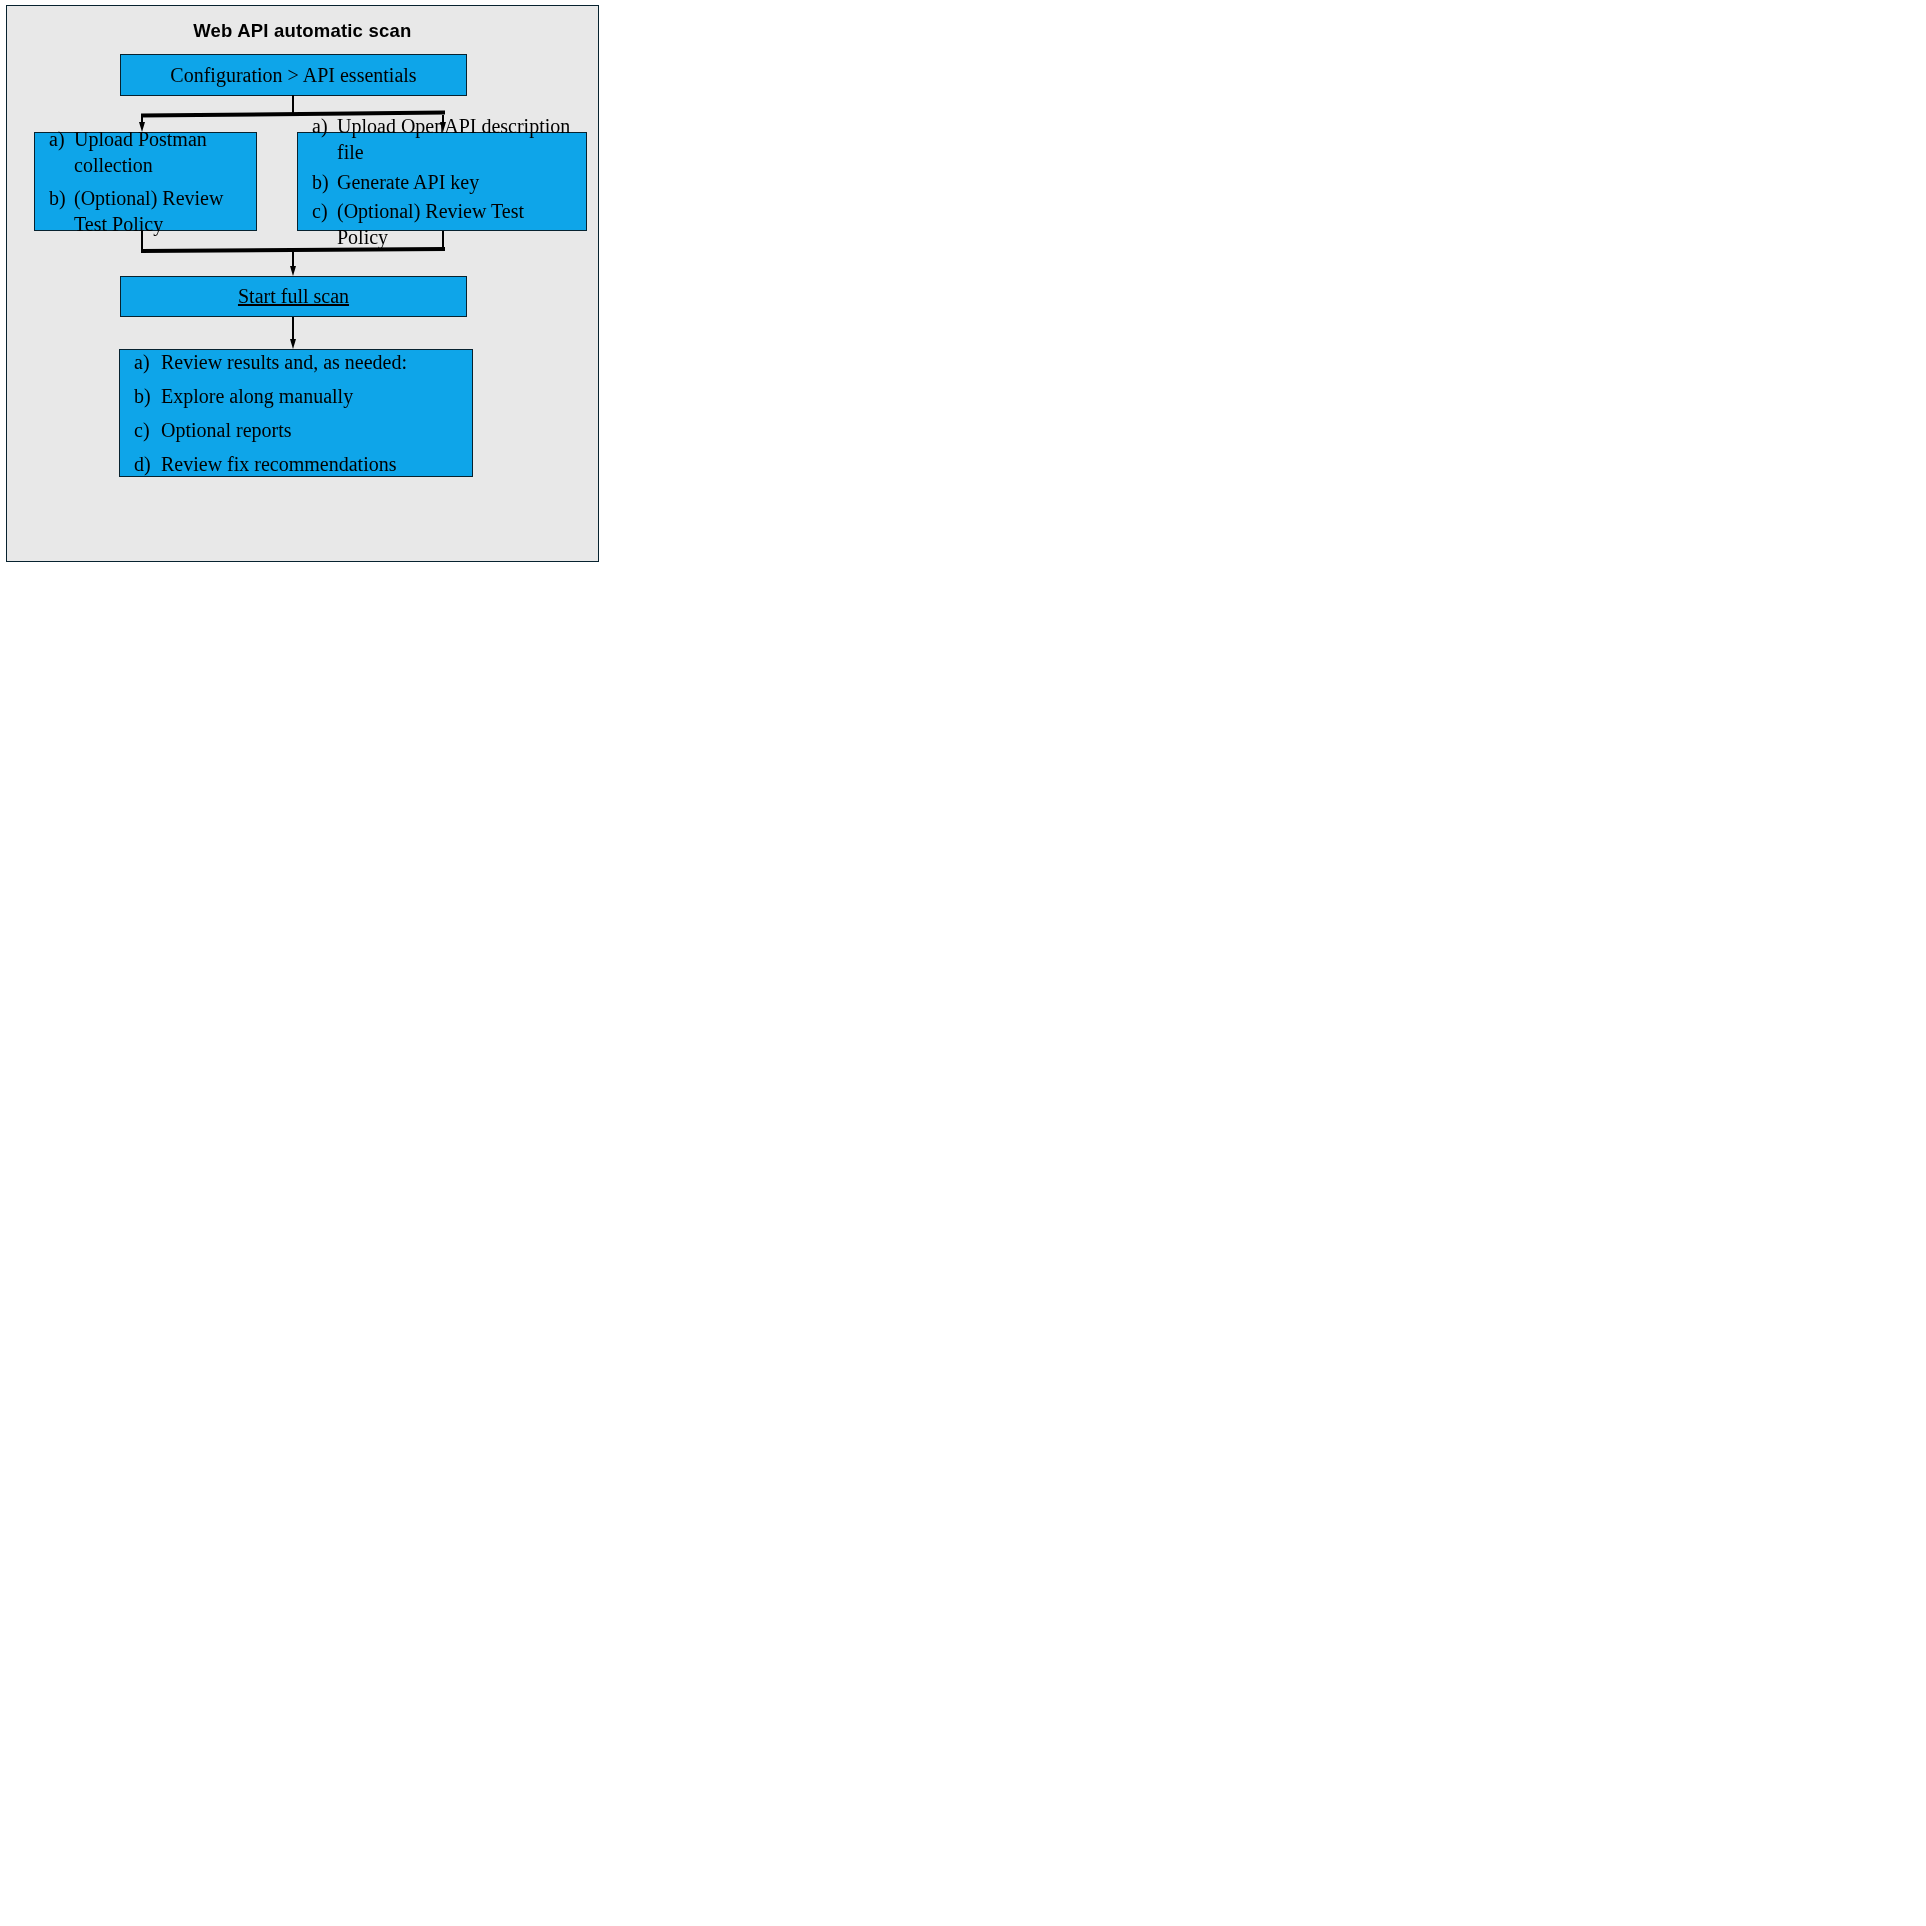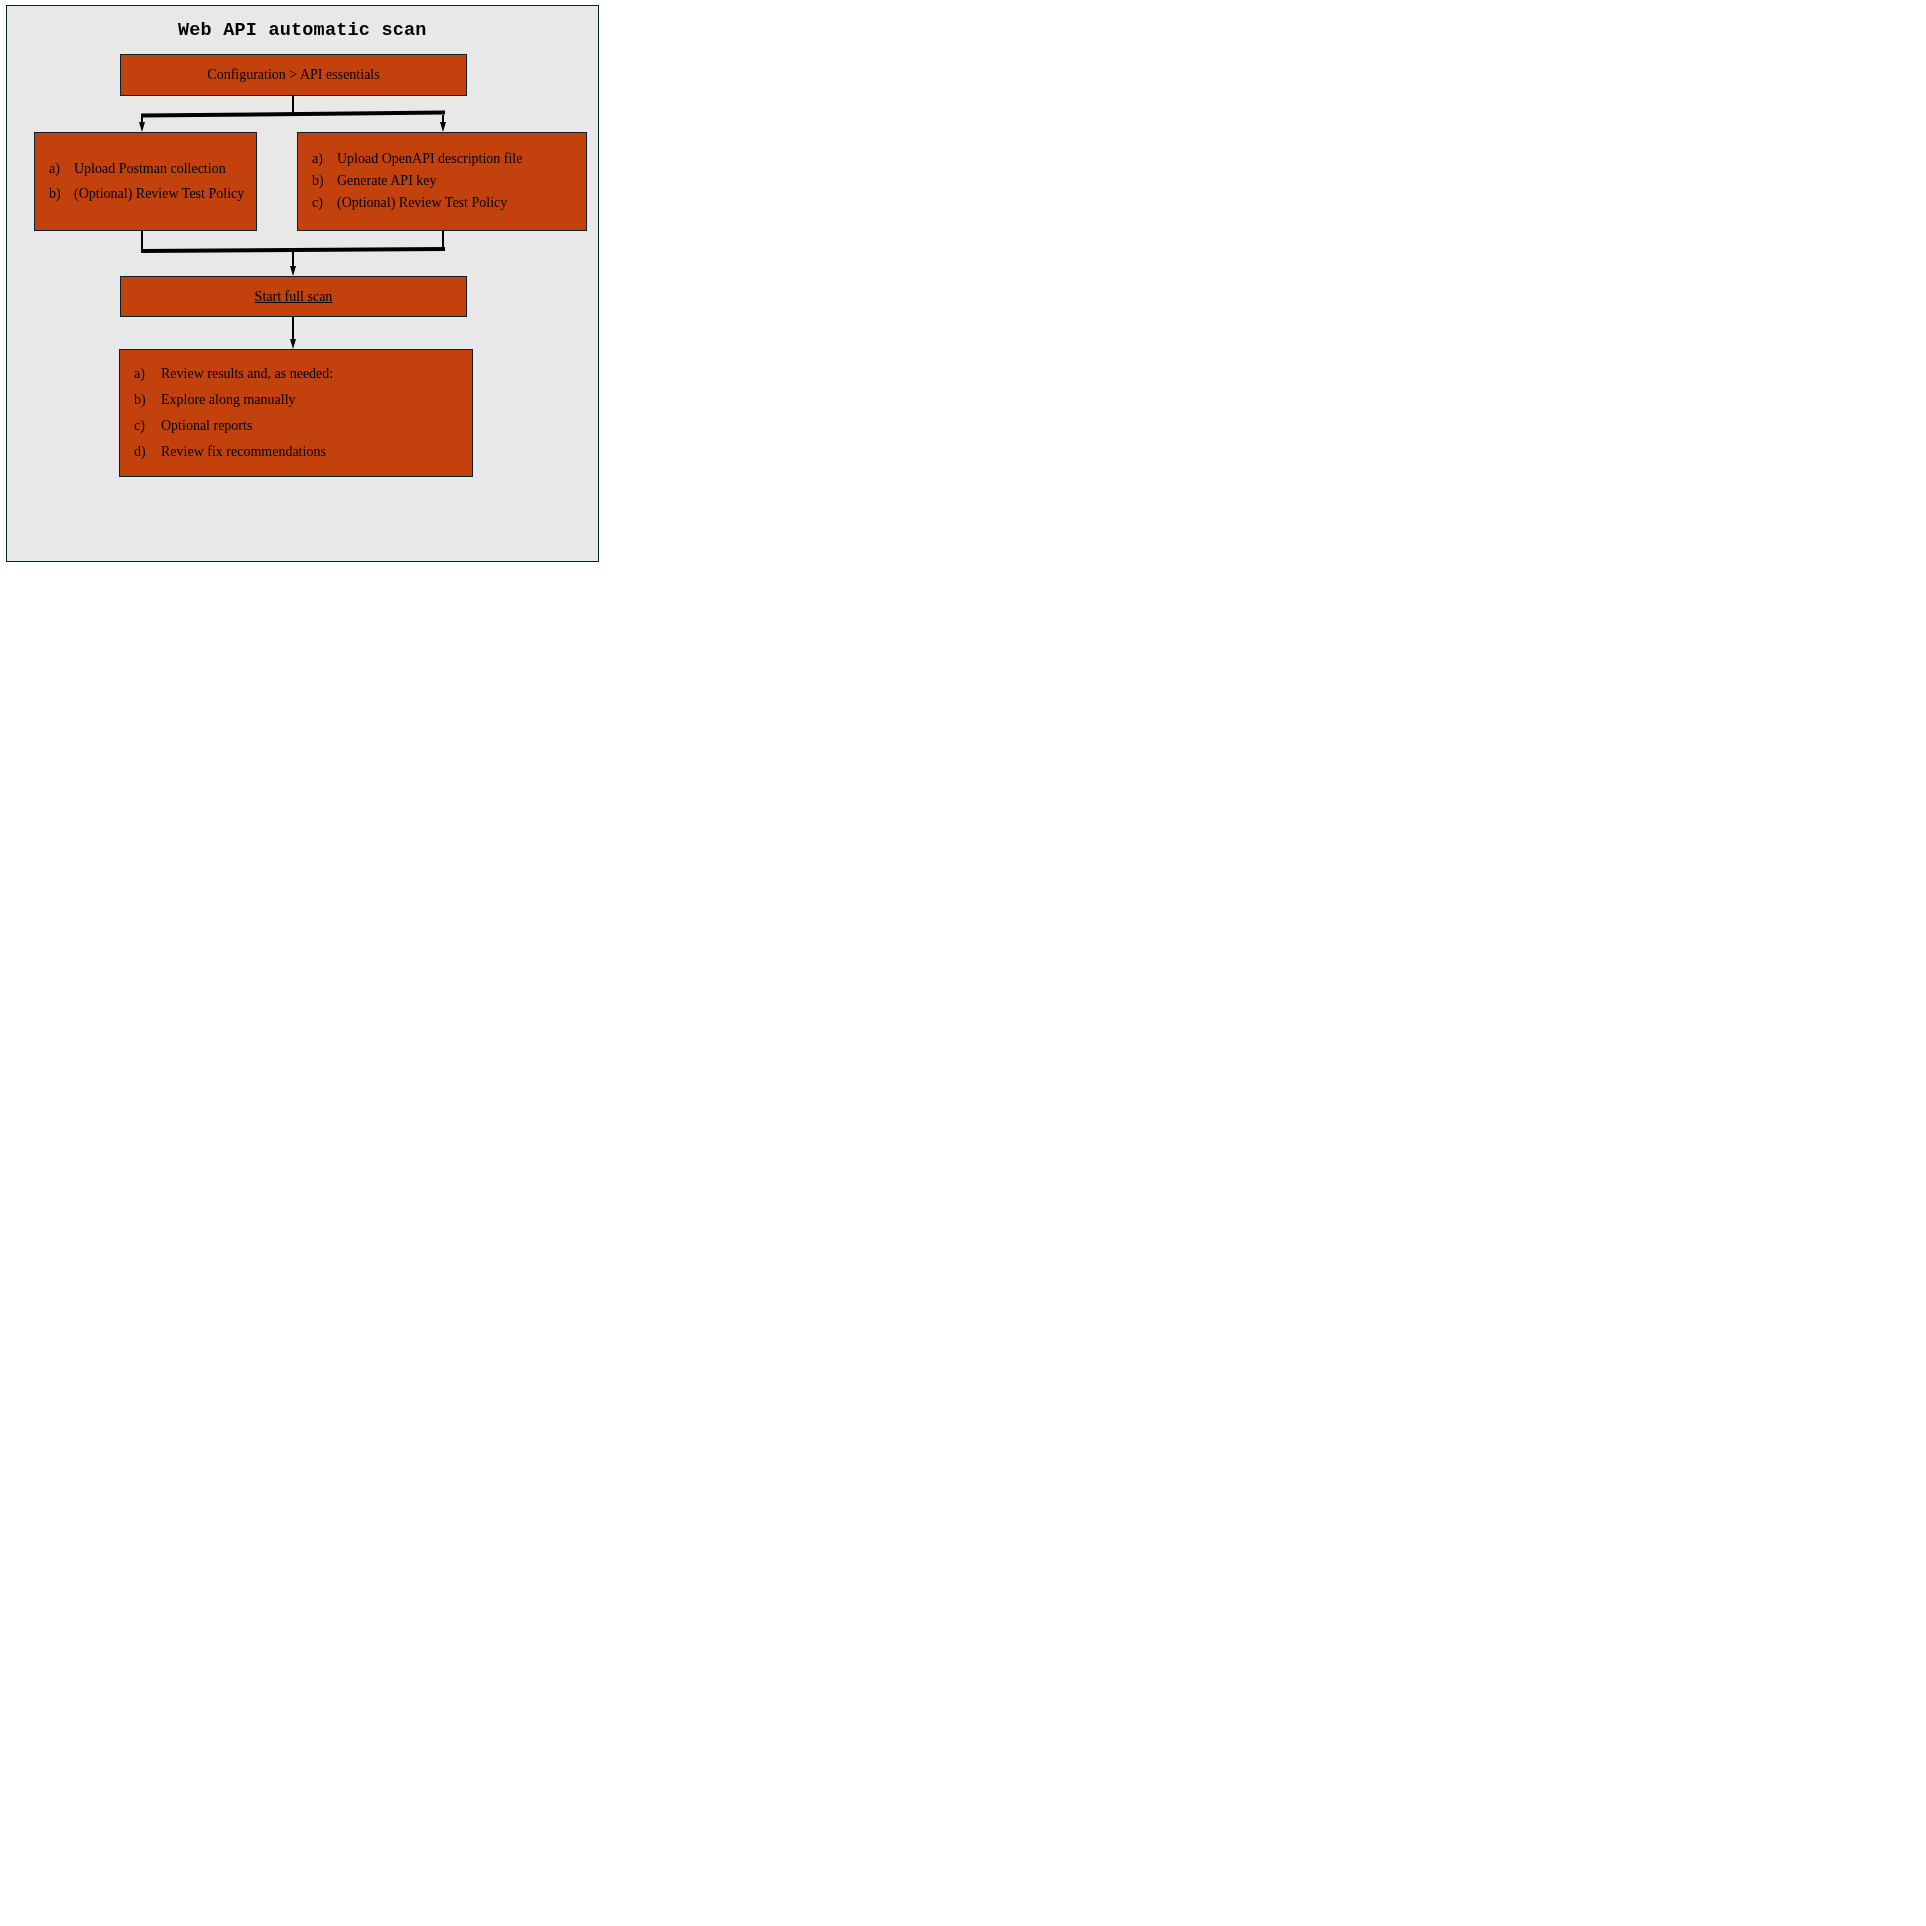--- a/index.html
+++ b/index.html
@@ -6,26 +6,26 @@
   .page {
     position:relative; width:605px; height:568px; background:#ffffff;
     font-family:"Liberation Serif", serif; color:#000;
   }
   .frame {
     position:absolute; left:5.8px; top:5.4px; width:593px; height:557px;
     background:#e8e8e8; border:1.9px solid #07222f; box-sizing:border-box;
   }
   .title {
     position:absolute; left:5.8px; top:20px; width:593px; text-align:center;
-    font-family:Liberation Mono, monospace; font-weight:bold; font-size:18.5px;
+    font-family:Liberation Sans, sans-serif; font-weight:bold; font-size:18.5px;
     letter-spacing:0.2px;
   }
   .box {
     position:absolute; box-sizing:border-box; border:1.5px solid #07222f;
-    background:#c2410c; font-size:14px;
+    background:#0ea5e9; font-size:20px;
   }
   .center-label { display:flex; align-items:center; justify-content:center; text-align:center; }
   .box-config  { left:120px; top:54px;  width:347px; height:42px; }
   .box-postman { left:34px;  top:132px;  width:223px; height:99px; }
   .box-openapi { left:297px; top:132px;  width:290px; height:99px; }
   .box-scan    { left:120px; top:276px;  width:347px; height:41px;text-decoration:underline; }
   .box-results { left:119px; top:349px;  width:354px; height:128px; }
   .list {
     display:flex; flex-direction:column; justify-content:center;
     height:100%; box-sizing:border-box; padding:1.5px 11.6px 1.5px 14px;

